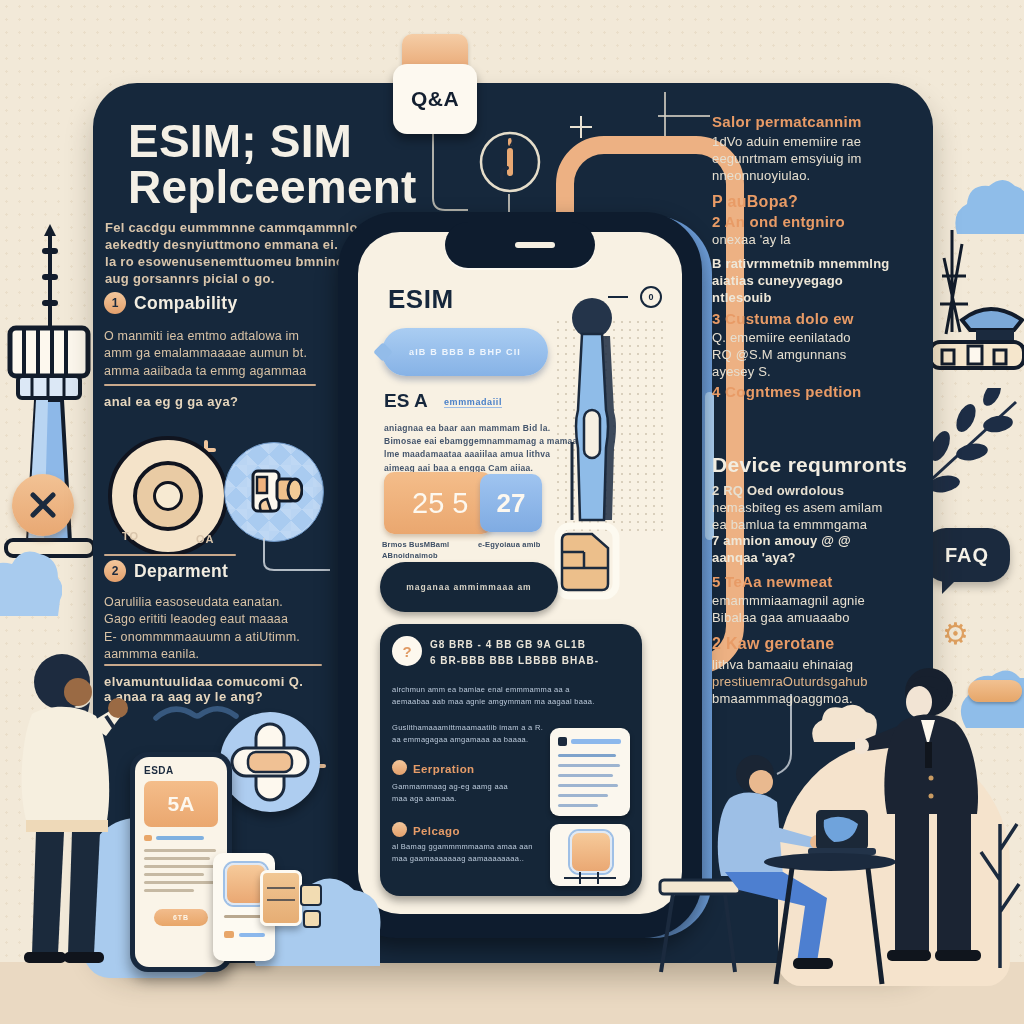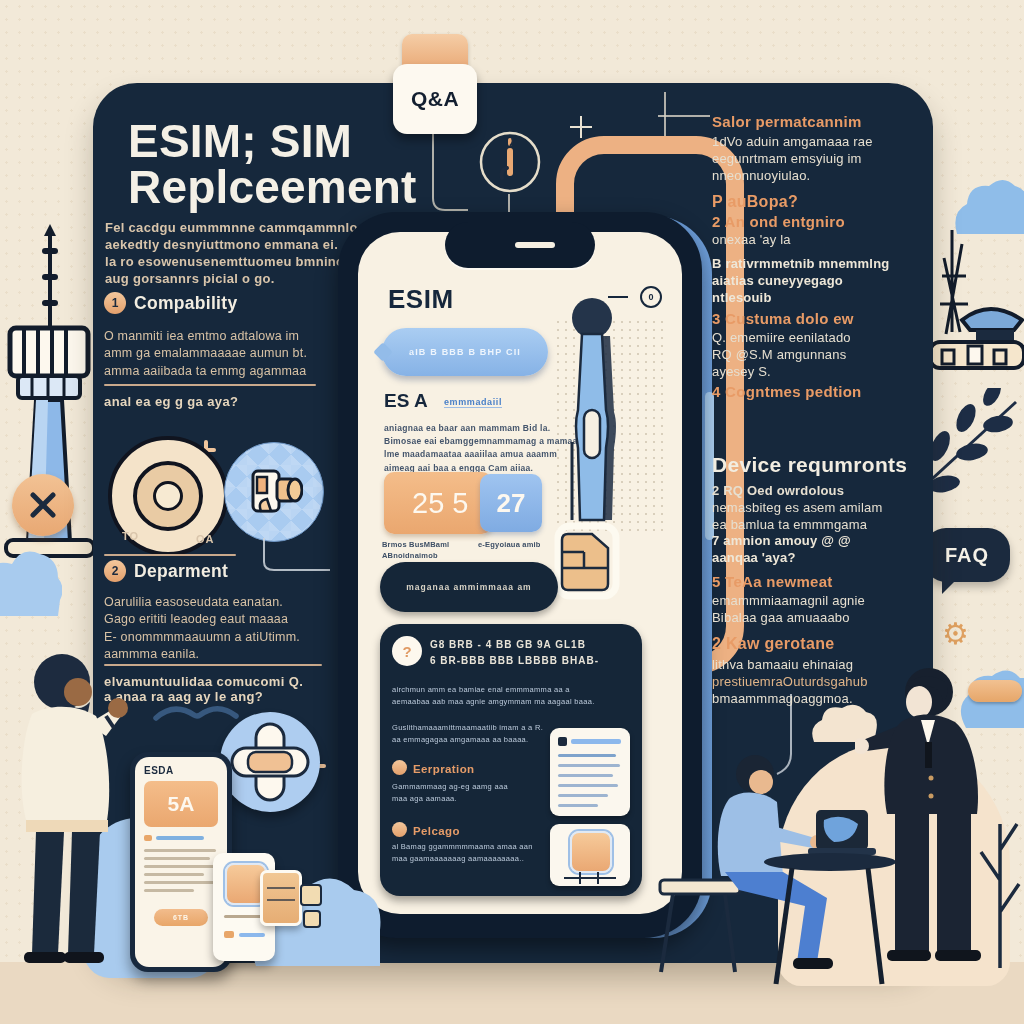--- a/index.html
+++ b/index.html
@@ -322,21 +322,21 @@
   <div class="abs bluepill">
     <span>aIB B BBB B BHP CII</span>
   </div>
 
   <div class="abs subhead txt">ES A</div>
   <div class="abs subnote txt">emmmadaiil</div>
 
   <div class="abs pbody">
     <div class="gl">aniagnaa ea baar aan mammam Bid la.</div>
     <div class="gl">Bimosae eai ebamggemnammamag a mamaa</div>
-    <div class="gl">lme maadamaataa aaaiilaa amua aaamm</div>
+    <div class="gl">lme maadamaataa aaaiilaa amua lithva</div>
     <div class="gl">aimeag aai baa a engga Cam aiiaa.</div>
     <div class="gl">aaaeiaag maemaa</div>
   </div>
 
   <div class="abs statA">
     <span>25 5</span>
   </div>
   <div class="abs statB">
     <span>27</span>
   </div>
@@ -418,21 +418,21 @@
         <line x1="16" y1="0" x2="16" y2="12" stroke="#1b2a3e" stroke-width="2"></line>
         <line x1="34" y1="0" x2="34" y2="12" stroke="#1b2a3e" stroke-width="2"></line>
       </svg>
     </div>
   </div>
 </div>
 
 <div class="abs right-col">
   <div class="rc-h" style="top:13px">Salor permatcannim</div>
   <div class="rc-b" style="top:33px">
-    <div class="gl">1dVo aduin amgamaaa rae</div>
+    <div class="gl">1dVo aduin ememiire rae</div>
     <div class="gl">eegunrtmam emsyiuig im</div>
     <div class="gl">nneonnuoyiulao.</div>
   </div>
   <div class="rc-h" style="top:93px;font-size:16px">P auBopa?</div>
   <div class="rc-h" style="top:113px">2 An ond entgniro</div>
   <div class="rc-b" style="top:131px">
     <div class="gl">onexaa 'ay la</div>
   </div>
   <div class="rc-b bold" style="top:155px">
     <div class="gl">B rativrmmetnib mnemmlng</div>

